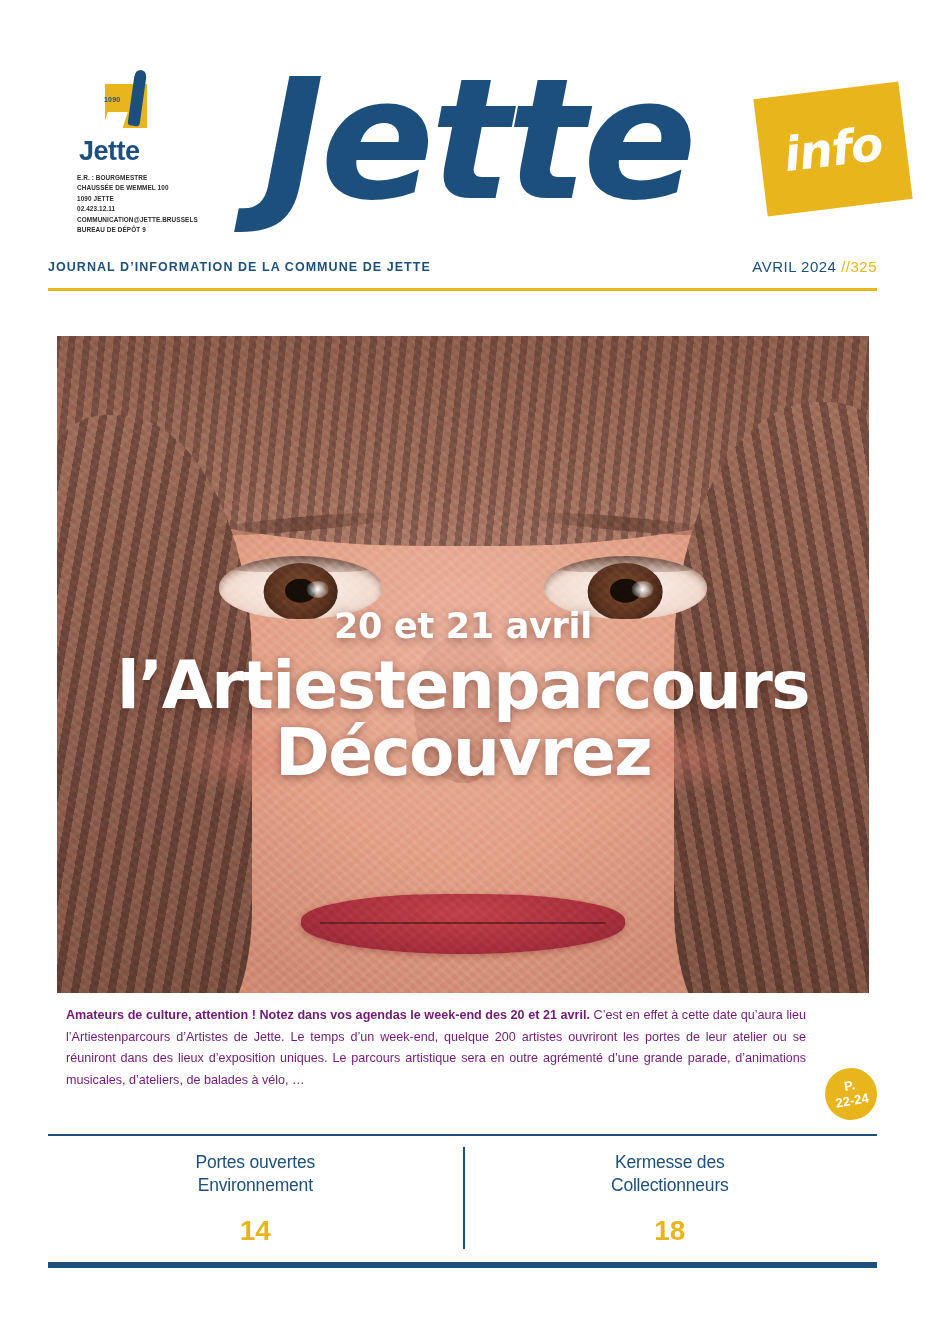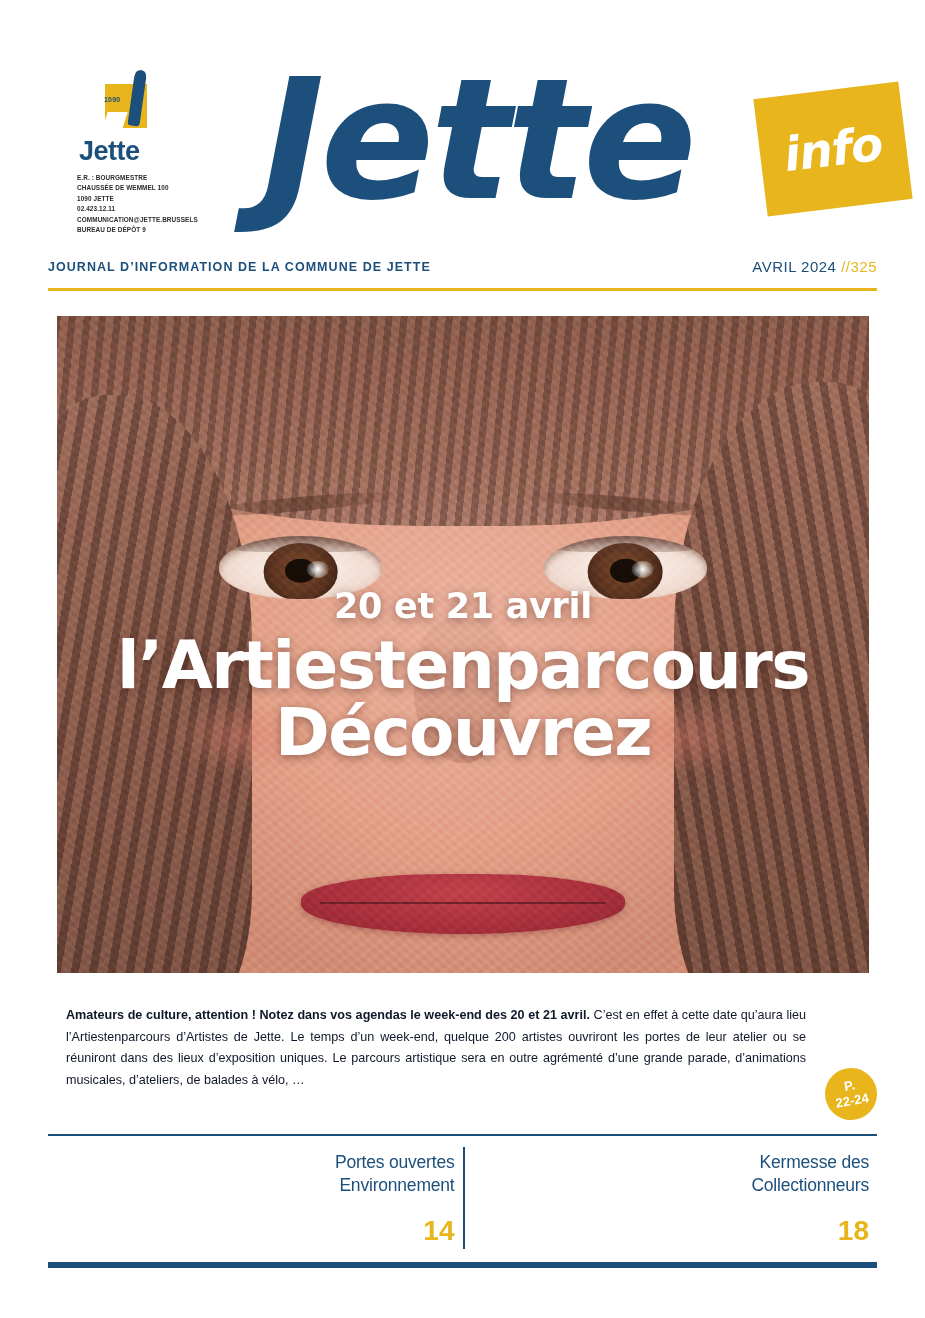--- a/index.html
+++ b/index.html
@@ -142,21 +142,21 @@
   .rule-gold {
     position: absolute;
     left: 48px; top: 288px;
     width: 829px; height: 2.5px;
     background: #e8b51d;
   }
 
   
   .cover {
     position: absolute;
-    left: 57px; top: 316px;
+    left: 57px; top: 336px;
     width: 812px; height: 657px;
     overflow: hidden;
     background: #c98f7e;
   }
   .cover-art { position: absolute; inset: 0; }
   .face-bg {
     position: absolute; inset: 0;
     background:
       radial-gradient(ellipse 46% 58% at 50% 46%, #eab19d 0%, #e3a188 58%, #cf8b74 100%),
       linear-gradient(180deg, #d8a794 0%, #c9907b 100%);
@@ -304,21 +304,21 @@
     letter-spacing: -1.5px;
   }
 
   
   .lead {
     position: absolute;
     left: 66px; top: 1005px;
     width: 740px;
     font-size: 12.6px;
     line-height: 1.72;
-    color: #0f172a;
+    color: #701a75;
     text-align: justify;
   }
   .lead b { font-weight: bold; }
 
   .page-badge {
     position: absolute;
     right: 48px; top: 1068px;
     width: 52px; height: 52px;
     background: #e8b51d;
     border-radius: 50%;
@@ -341,21 +341,21 @@
     background: #1d4f7c;
   }
   .teasers {
     position: absolute;
     left: 48px; top: 1145px;
     width: 829px; height: 110px;
     display: flex;
   }
   .teaser {
     flex: 1;
-    text-align: right;
+    text-align: center;
     position: relative;
     padding: 6px 8px 0;
   }
   .teaser + .teaser::before {
     content: "";
     position: absolute;
     left: 0; top: 2px; bottom: 6px;
     width: 2px;
     background: #1d4f7c;
   }

